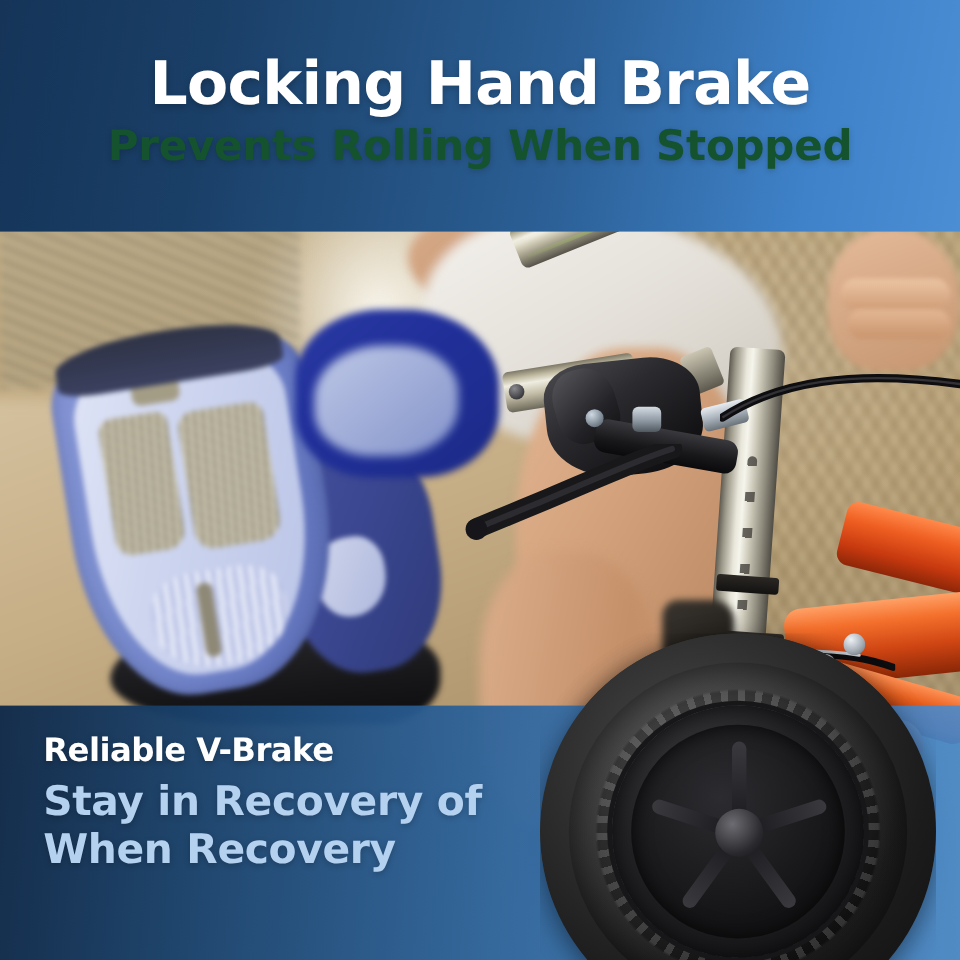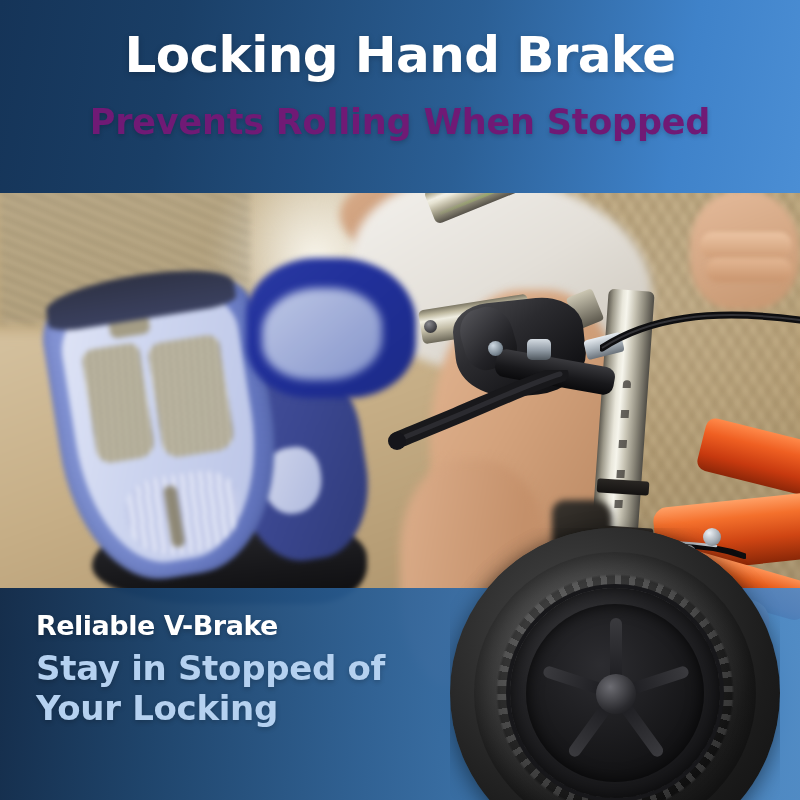--- a/index.html
+++ b/index.html
@@ -541,23 +541,23 @@
     margin: 0 0 8px 0;
     text-shadow: 0 2px 6px rgba(0,0,0,.22);
     white-space: nowrap;
   }
   .subtitle {
     font-family: "DejaVu Sans", sans-serif;
     font-weight: bold;
     font-size: 35px;
     line-height: 1.05;
     letter-spacing: -0.2px;
-    color: #701a75;
+    color: #14532d;
     text-align: center;
-    margin: 15px;
+    margin: 0;
     text-shadow: 0 2px 5px rgba(0,0,0,.20);
     white-space: nowrap;
   }
 
   
   .bottom-band {
     position: absolute;
     left: 0; top: 588px;
     width: 800px; height: 212px;
     background: linear-gradient(96deg,
@@ -735,18 +735,18 @@
         <div class="spoke" style="transform:rotate(216deg)"></div>
         <div class="spoke" style="transform:rotate(288deg)"></div>
         <div class="hub"></div>
       </div>
     </div>
   </div>
 
   <div class="bottom-inner">
     <h2 class="band-title">Reliable V-Brake</h2>
     <p class="band-sub">
-      <span>Stay in Stopped of</span>
-      <span>Your Locking</span>
+      <span>Stay in Recovery of</span>
+      <span>When Recovery</span>
     </p>
   </div>
 
 </div>
 
 </body></html>

